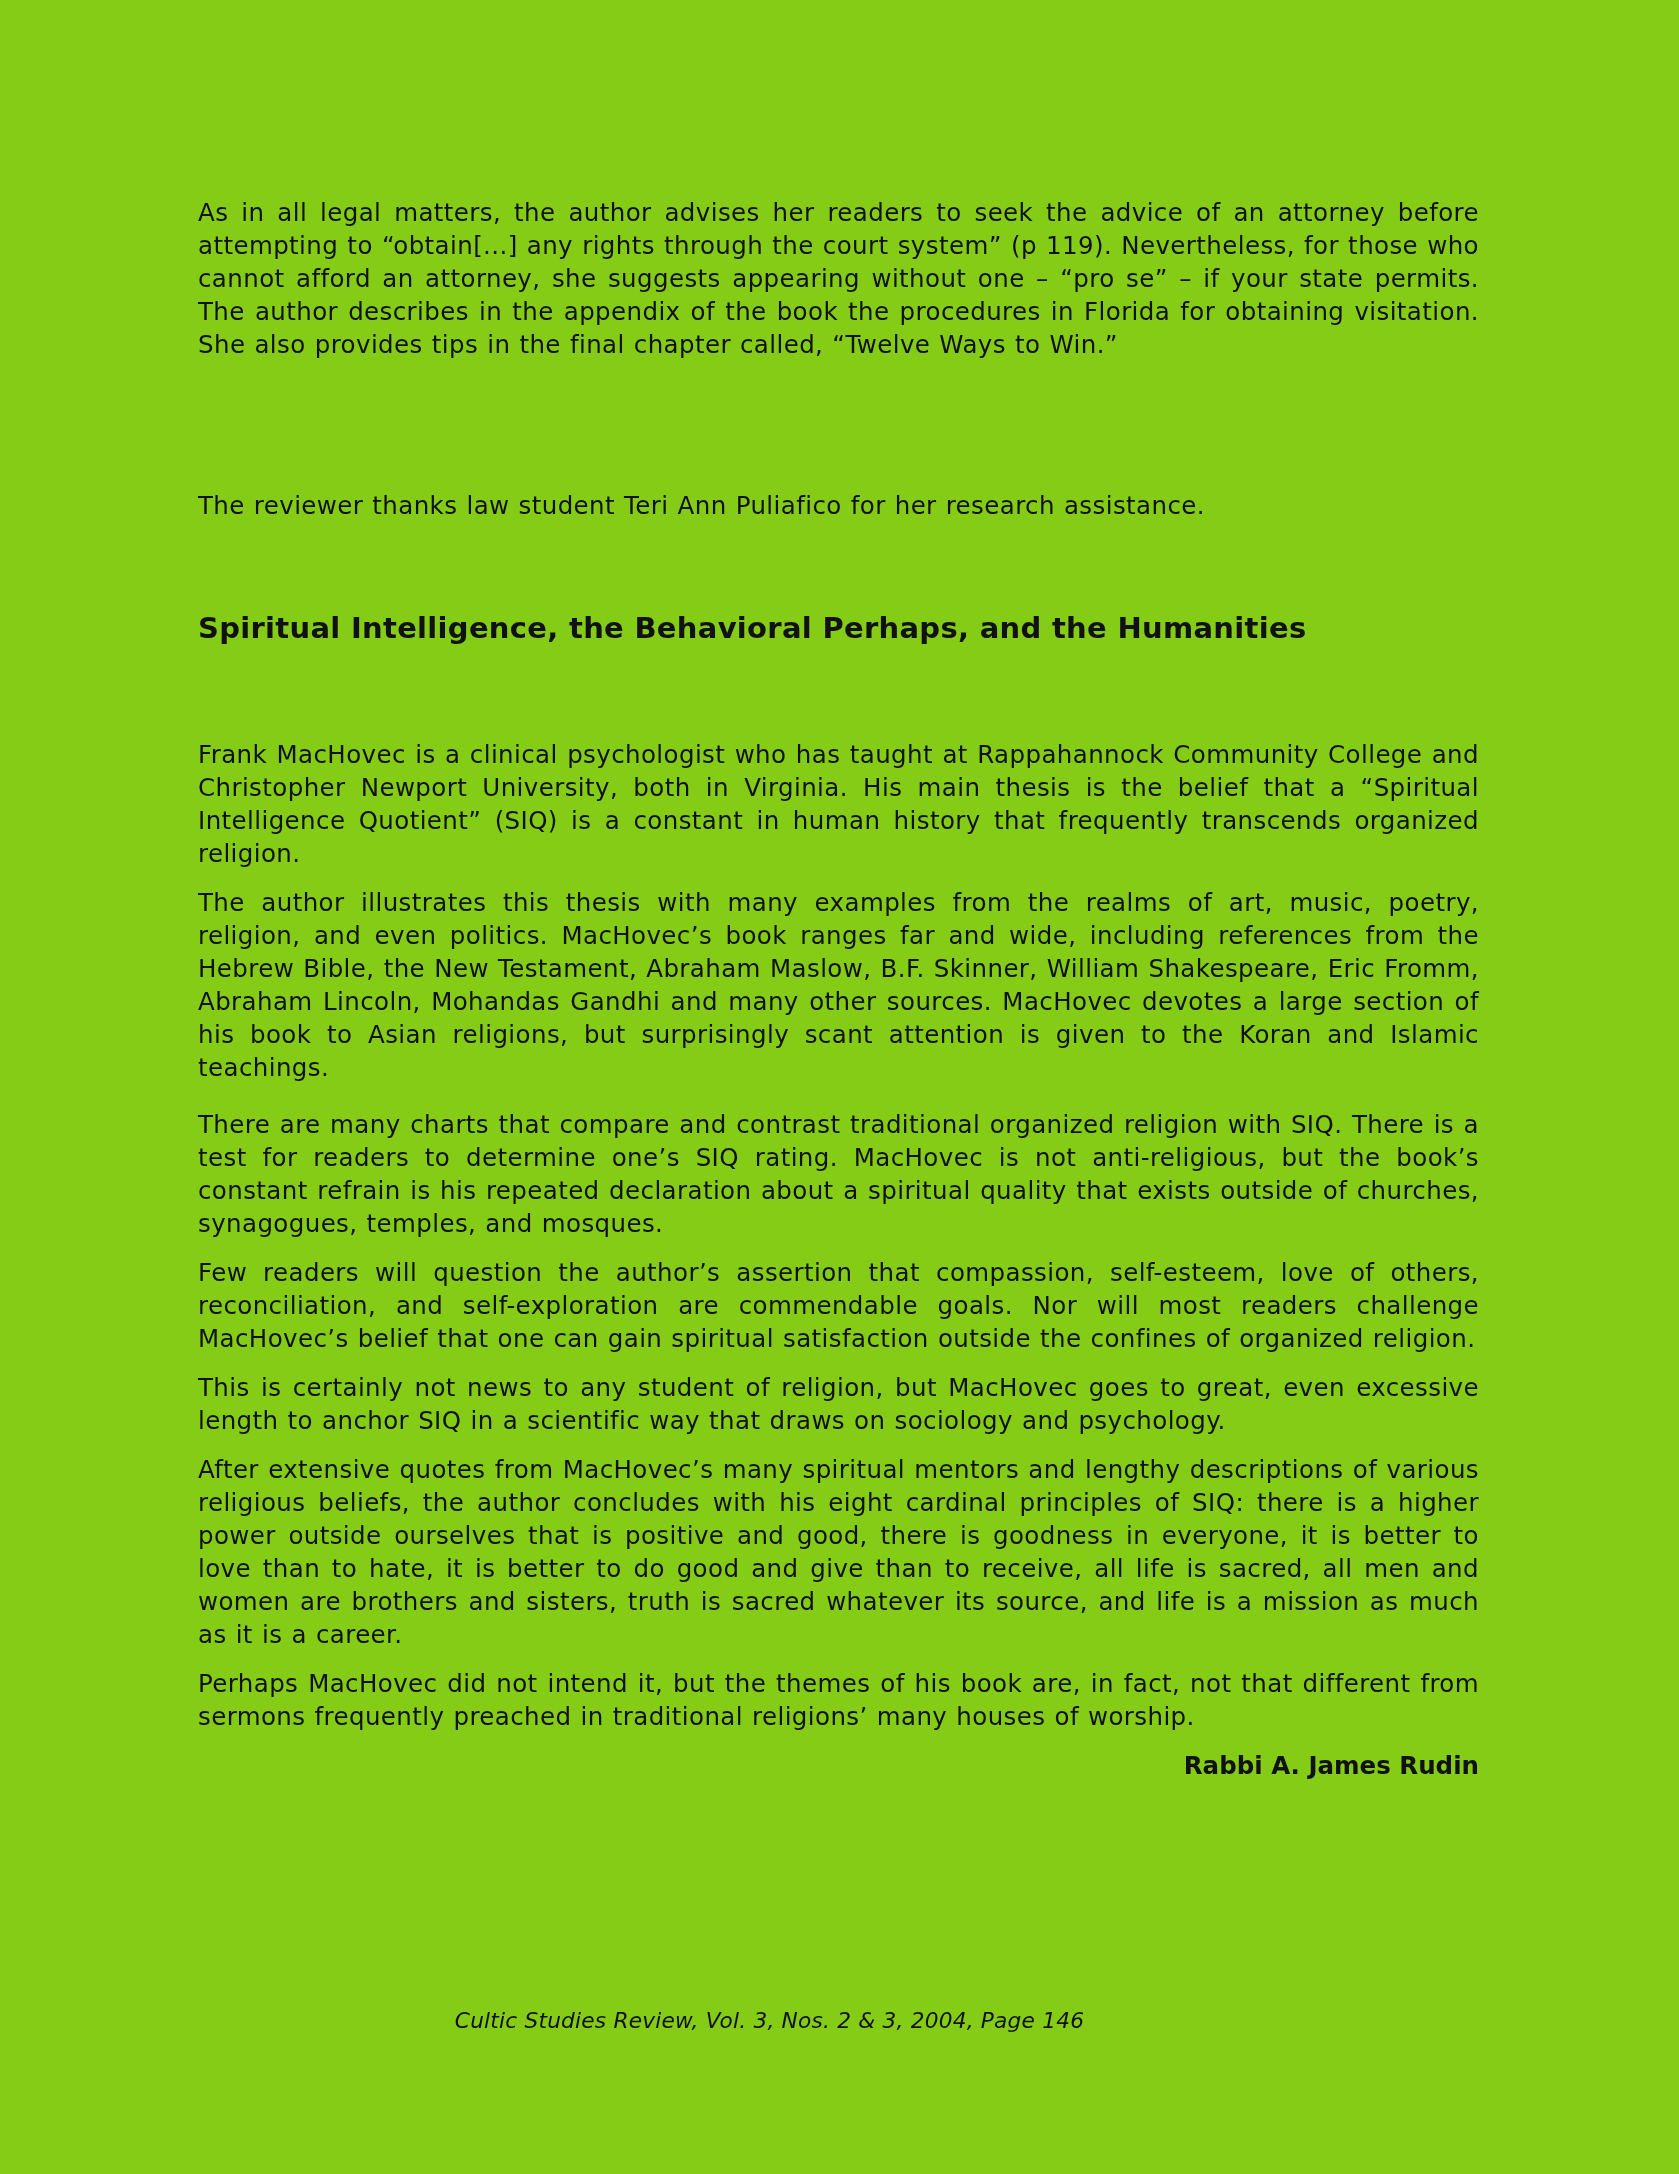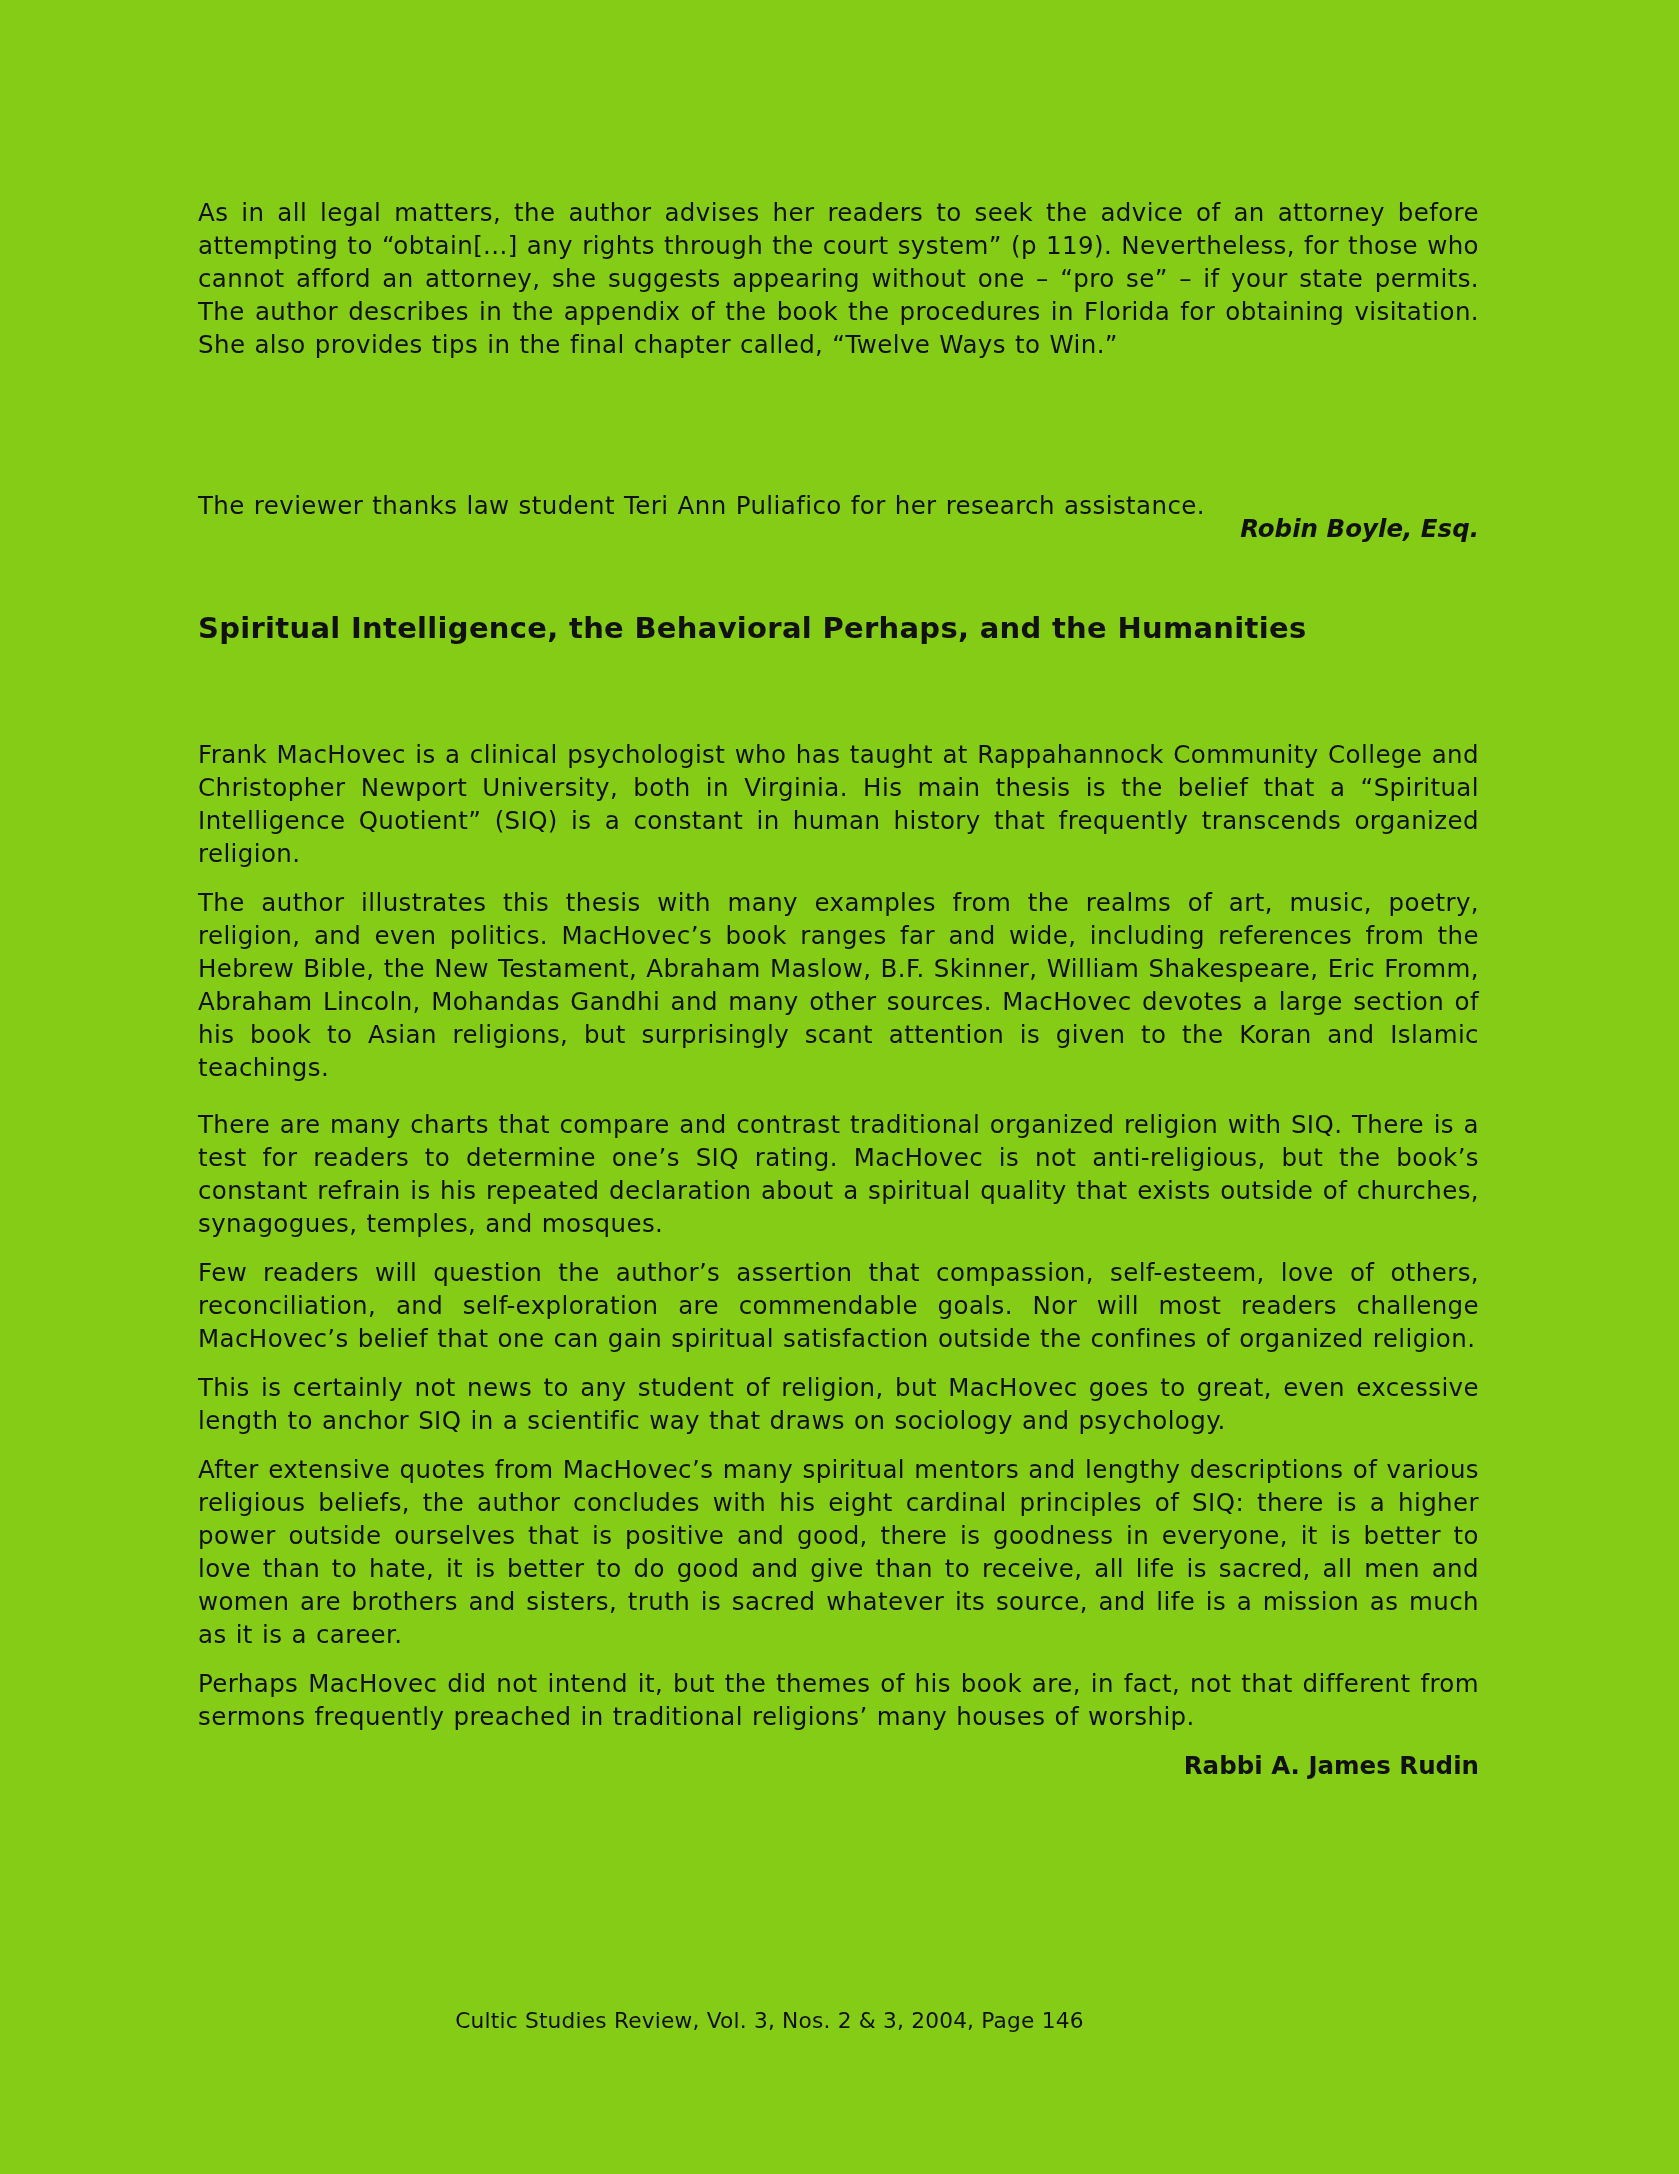--- a/index.html
+++ b/index.html
@@ -5,39 +5,36 @@
   html, body { margin: 0; padding: 0; background: #ffffff; }
   body { width: 1680px; height: 2174px; position: relative; overflow: hidden; }
   .page { position: absolute; left: 0; top: 0; width: 1680px; height: 2174px; background: #84cc16; color: #111; }
   .col { position: absolute; left: 198px; width: 1281px; font-family: "DejaVu Sans", sans-serif; }
   p { margin: 0; font-size: 24.5px; line-height: 33px; text-align: justify; letter-spacing: 0.4px; word-spacing: 0.9px; }
   .center-bold { text-align: center; font-weight: bold; font-size: 24.5px; line-height: 33px; }
   .sig { text-align: right; font-weight: bold; font-size: 24.5px; line-height: 33px; }
   .sig.italic { font-style: italic; }
   .title { font-weight: bold; font-size: 29px; line-height: 36px; letter-spacing: 0.3px; }
   .subtitle { font-size: 29px; line-height: 36px; text-align: justify; letter-spacing: 0.3px; word-spacing: 1.9px; }
-  .footer { position: absolute; left: 0; width: 1539px; text-align: center; font-family: "DejaVu Sans", sans-serif; font-size: 21.7px; top: 2008px; letter-spacing: 0.2px; }
+  .footer { position: absolute; left: 0; width: 1539px; text-align: center; font-family: "DejaVu Sans", sans-serif; font-style: italic; font-size: 21.7px; top: 2008px; letter-spacing: 0.2px; }
 </style>
 </head>
 <body>
 
 <div class="page">
 
   <div class="col" style="top:196px;">
     <p>As in all legal matters, the author advises her readers to seek the advice of an attorney before attempting to “obtain[...] any rights through the court system”  (p 119). Nevertheless, for those who cannot afford an attorney, she suggests appearing without one – “pro se” – if your state permits.  The author describes in the appendix of the book the procedures in Florida for obtaining visitation.  She also provides tips in the final chapter called, “Twelve Ways to Win.”</p>
   </div>
 
 
   <div class="col" style="top:462px;margin-top:27px;">
     <p>The reviewer thanks law student Teri Ann Puliafico for her research assistance.</p>
   </div>
 
-  <div class="col" style="top:512px;">
-    <div class="sig italic">Robin Boyle, Esq.</div>
-  </div>
 
   <div class="col" style="top:610px;">
     <div class="title">Spiritual Intelligence, the Behavioral Perhaps, and the Humanities</div>
   </div>
 
   <div class="col" style="top:738px;">
     <p>Frank MacHovec is a clinical psychologist who has taught at Rappahannock Community College and Christopher Newport University, both in Virginia. His main thesis is the belief that a “Spiritual Intelligence Quotient” (SIQ) is a constant in human history that frequently transcends organized religion.</p>
     <p style="margin-top:16px;">The author illustrates this thesis with many examples from the realms of art, music, poetry, religion, and even politics. MacHovec’s book ranges far and wide, including references from the Hebrew Bible, the New Testament, Abraham Maslow, B.F. Skinner, William Shakespeare, Eric Fromm, Abraham Lincoln, Mohandas Gandhi and many other sources. MacHovec devotes a large section of his book to Asian religions, but surprisingly scant attention is given to the Koran and Islamic teachings.</p>
     <p style="margin-top:24px;">There are many charts that compare and contrast traditional organized religion with SIQ. There is a test for readers to determine one’s SIQ rating. MacHovec is not anti-religious, but the book’s constant refrain is his repeated declaration about a spiritual quality that exists outside of churches, synagogues, temples, and mosques.</p>
     <p style="margin-top:16px;">Few readers will question the author’s assertion that compassion, self-esteem, love of others, reconciliation, and self-exploration are commendable goals. Nor will most readers challenge MacHovec’s belief that one can gain spiritual satisfaction outside the confines of organized religion.</p>

